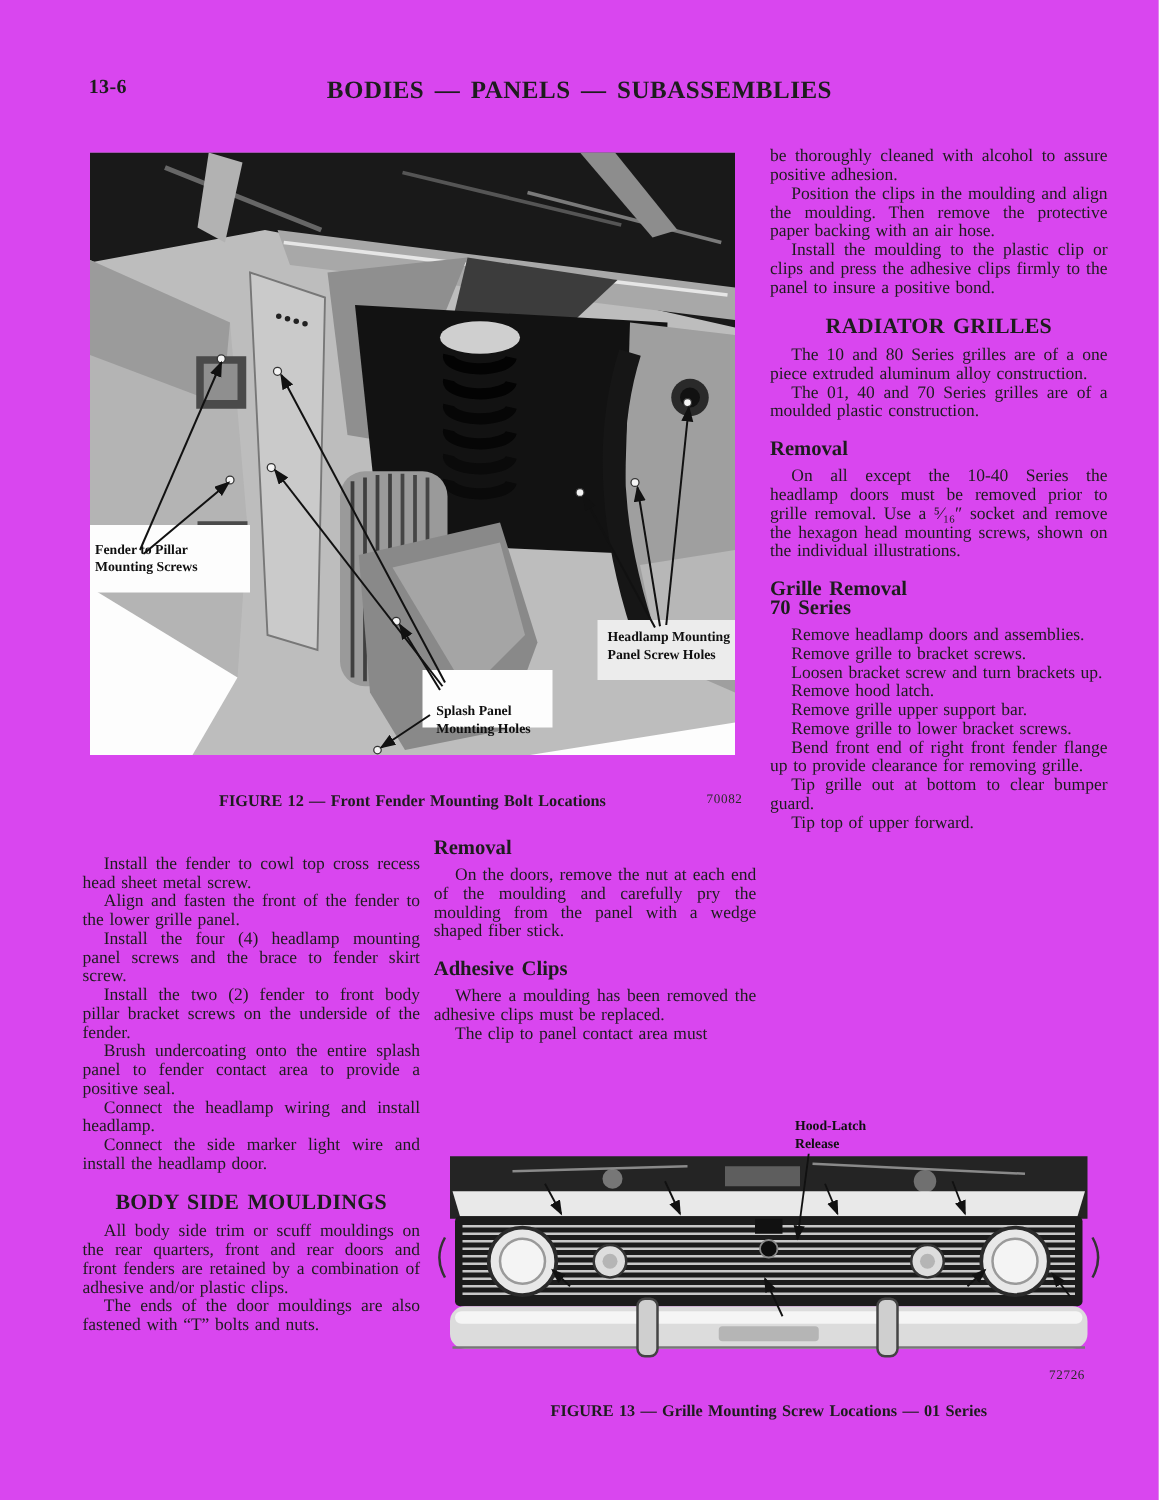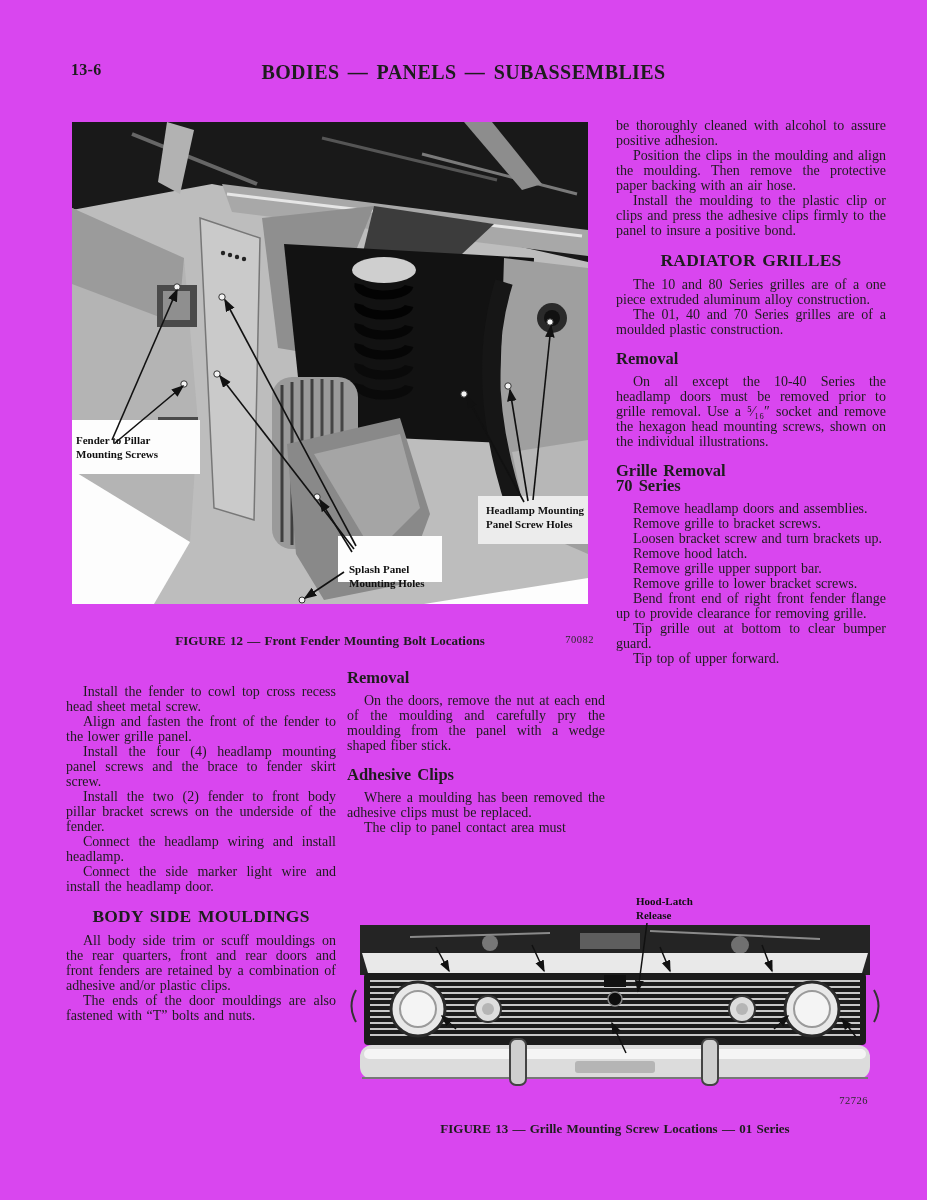--- a/index.html
+++ b/index.html
@@ -147,20 +147,21 @@
 Mounting Holes</div>
     <div class="photo-code code12">70082</div>
   </div>
   <div class="fig-caption cap12">FIGURE 12 — Front Fender Mounting Bolt Locations</div>
 
   <div class="col col-left">
       <p class="body-para">Install the fender to cowl top cross recess head sheet metal screw.</p>
       <p class="body-para">Align and fasten the front of the fender to the lower grille panel.</p>
       <p class="body-para">Install the four (4) headlamp mounting panel screws and the brace to fender skirt screw.</p>
       <p class="body-para">Install the two (2) fender to front body pillar bracket screws on the underside of the fender.</p>
+      <p class="body-para">Brush undercoating onto the entire splash panel to fender contact area to provide a positive seal.</p>
       <p class="body-para">Connect the headlamp wiring and install headlamp.</p>
       <p class="body-para">Connect the side marker light wire and install the headlamp door.</p>
       <h2 class="sec-heading">BODY SIDE MOULDINGS</h2>
       <p class="body-para">All body side trim or scuff mouldings on the rear quarters, front and rear doors and front fenders are retained by a combination of adhesive and/or plastic clips.</p>
       <p class="body-para">The ends of the door mouldings are also fastened with “T” bolts and nuts.</p>
     </div>
   <div class="col col-mid">
       <h3 class="sub-heading">Removal</h3>
       <p class="body-para">On the doors, remove the nut at each end of the moulding and carefully pry the moulding from the panel with a wedge shaped fiber stick.</p>
       <h3 class="sub-heading">Adhesive Clips</h3>

